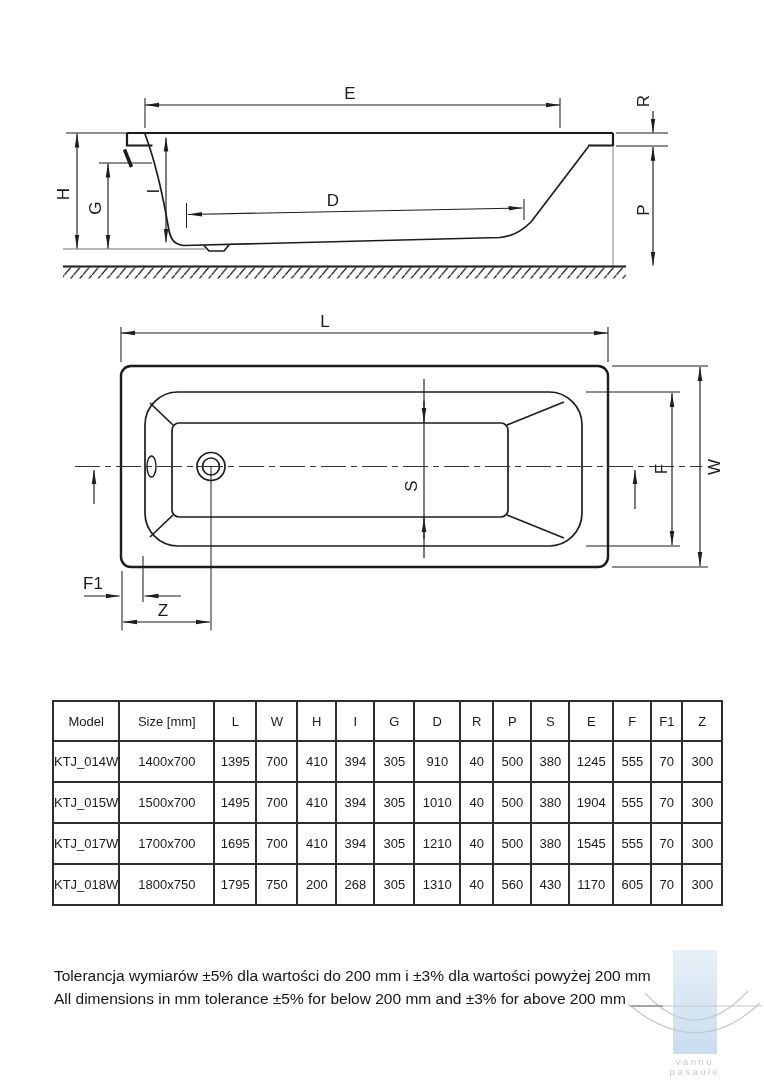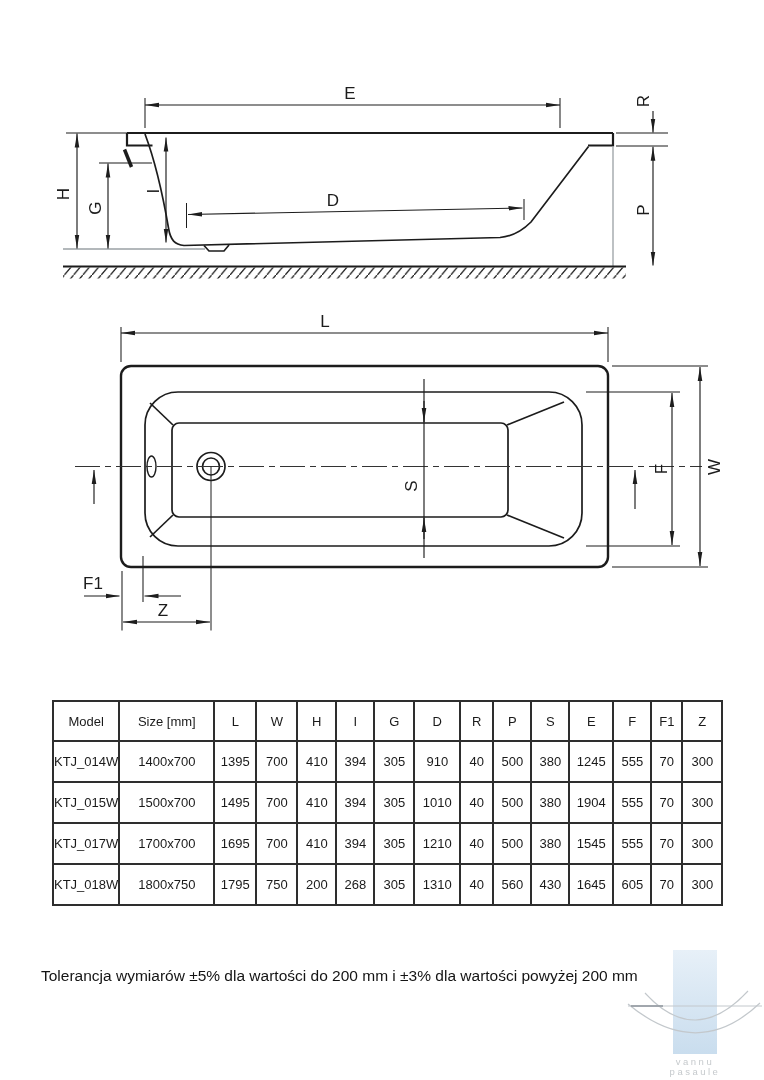--- a/index.html
+++ b/index.html
@@ -11,21 +11,21 @@
   .extline{stroke:#1d1d1d;stroke-width:1.05;fill:none;}
   .outline2{stroke:#1c1c1c;stroke-width:2.2;fill:none;}
   .outline1{stroke:#1c1c1c;stroke-width:1.7;fill:none;}
   .grayline{stroke:#9aa0a4;stroke-width:1.3;fill:none;}
   .spec-table{position:absolute;left:52px;top:700px;border-collapse:collapse;table-layout:fixed;
               font-size:13px;color:#1a1a1a;}
   .spec-table th,.spec-table td{border:2px solid #2e2e2e;text-align:center;vertical-align:middle;
               padding:0;font-weight:normal;white-space:nowrap;overflow:hidden;}
   .spec-table th{height:38px;}
   .spec-table td{height:39px;}
-  .notes{position:absolute;left:41px;top:964px;font-size:15.5px;line-height:23px;color:#141414;}
+  .notes{position:absolute;left:54px;top:964px;font-size:15.5px;line-height:23px;color:#141414;}
   .logo{position:absolute;left:620px;top:948px;width:144px;height:132px;}
   .logo text{font-size:9.5px;letter-spacing:2.5px;fill:#c6cacd;}
 </style>
 </head>
 <body>
 
 <div class="page">
 
   <svg width="764" height="660" viewBox="0 0 764 660">
     <defs>
@@ -259,30 +259,31 @@
         <td>1800x750</td>
         <td>1795</td>
         <td>750</td>
         <td>200</td>
         <td>268</td>
         <td>305</td>
         <td>1310</td>
         <td>40</td>
         <td>560</td>
         <td>430</td>
-        <td>1645</td>
+        <td>1170</td>
         <td>605</td>
         <td>70</td>
         <td>300</td>
       </tr>
     </tbody>
   </table>
 
   <div class="notes">
     <div>Tolerancja wymiarów ±5% dla wartości do 200 mm i ±3% dla wartości powyżej 200 mm</div>
+    <div>All dimensions in mm tolerance ±5% for below 200 mm and ±3% for above 200 mm</div>
   </div>
 
   <svg class="logo" viewBox="0 0 144 132">
     <defs>
       <linearGradient id="logoblue" x1="0" y1="0" x2="0" y2="1">
         <stop offset="0" stop-color="#e7f0f8"></stop>
         <stop offset="1" stop-color="#c9ddee"></stop>
       </linearGradient>
     </defs>
     <rect x="53" y="2" width="44" height="104" fill="url(#logoblue)"></rect>

